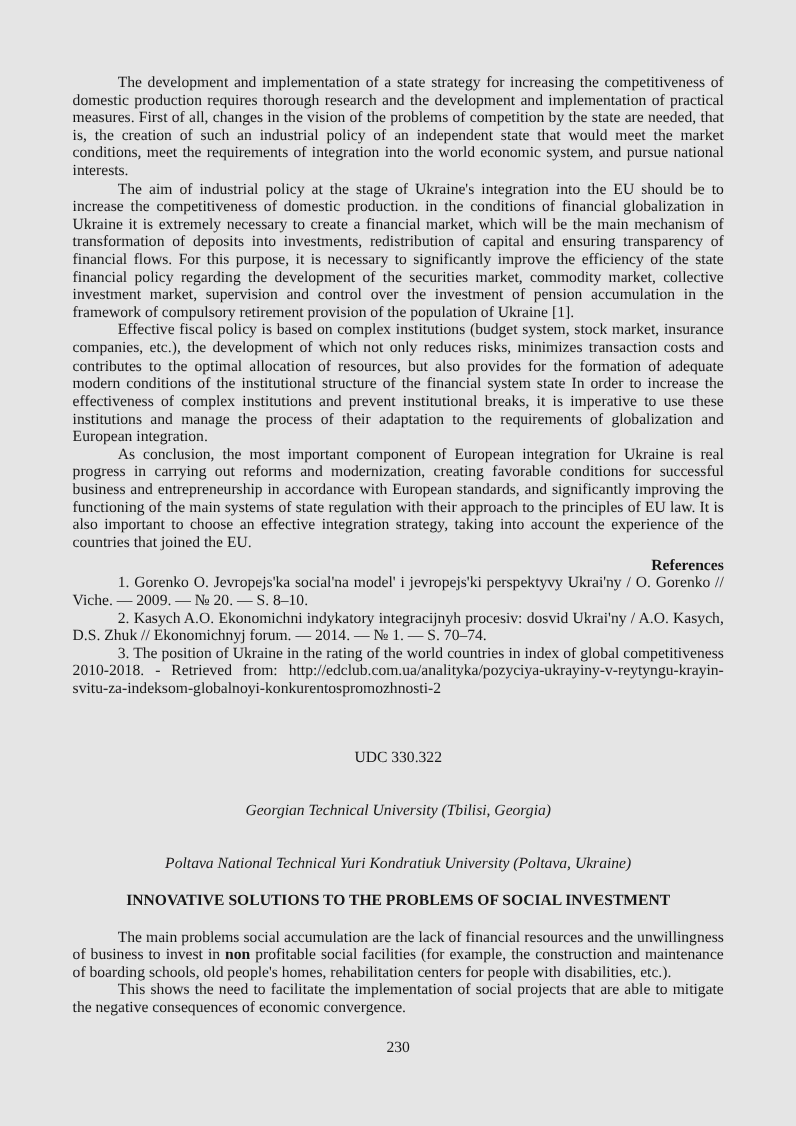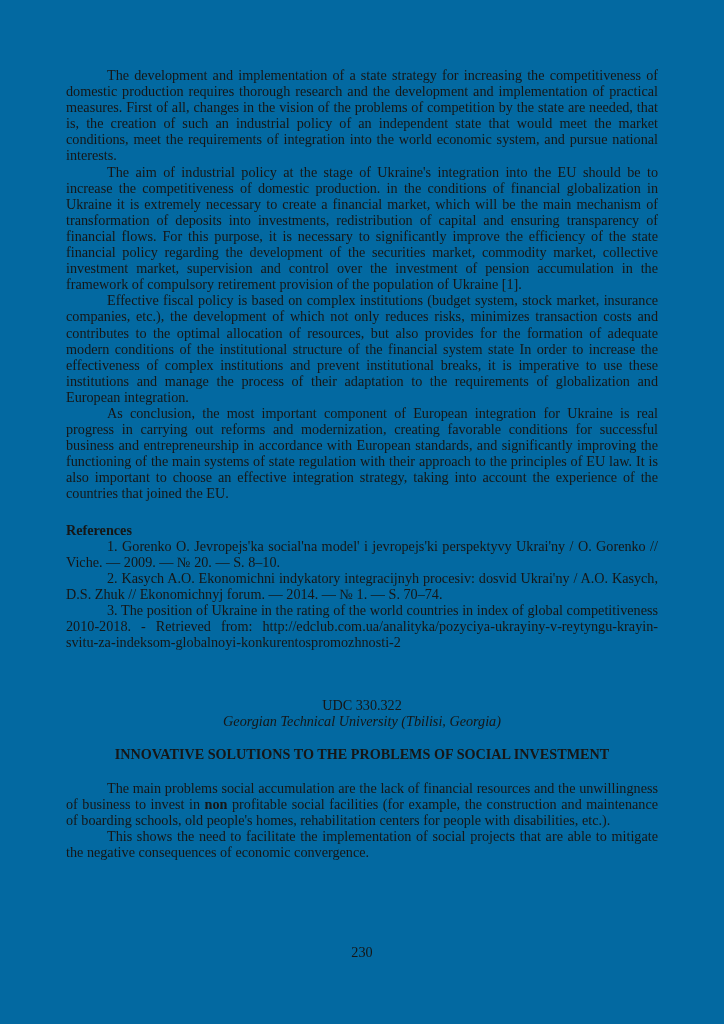--- a/index.html
+++ b/index.html
@@ -4,55 +4,56 @@
 <style>
   html, body {
     margin: 0;
     padding: 0;
     background: #ffffff;
   }
   .page {
     position: relative;
     width: 724px;
     height: 1024px;
-    background: #0369a1;
+    background: #e5e5e5;
     font-family: "Liberation Serif", serif;
     color: #161616;
     overflow: hidden;
   }
   .content {
     position: absolute;
     left: 66px;
     top: 67px;
     width: 592px;
   }
   .content p {
     margin: 0;
     font-size: 14.2px;
     line-height: 16.1px;
     text-align: justify;
     text-indent: 41px;
   }
   p.ref-heading {
-    text-align: left;
+    text-align: right;
     font-weight: bold;
     text-indent: 0;
-    margin-top: 20px;
+    margin-top: 4px;
   }
   p.udc {
     text-align: center;
     text-indent: 0;
     margin-top: 47px;
   }
   p.center-line {
     text-align: center;
     text-indent: 0;
   }
   p.italic {
     font-style: italic;
+    margin-top: 32px;
   }
   p.article-title {
     text-align: center;
     font-weight: bold;
     text-indent: 0;
     margin-top: 17px;
     margin-bottom: 17px;
   }
   .bold-word {
     font-weight: bold;
@@ -82,20 +83,21 @@
 
     <p class="ref-heading">References</p>
 
     <p>1. Gorenko O. Jevropejs'ka social'na model' i jevropejs'ki perspektyvy Ukrai'ny / O. Gorenko // Viche. — 2009. — № 20. — S. 8–10.</p>
     <p>2. Kasych A.O. Ekonomichni indykatory integracijnyh procesiv: dosvid Ukrai'ny / A.O. Kasych, D.S. Zhuk // Ekonomichnyj forum. — 2014. — № 1. — S. 70–74.</p>
     <p>3. The position of Ukraine in the rating of the world countries in index of global competitiveness 2010-2018. - Retrieved from: http://edclub.com.ua/analityka/pozyciya-ukrayiny-v-reytyngu-krayin-svitu-za-indeksom-globalnoyi-konkurentospromozhnosti-2</p>
 
     <p class="udc">UDC 330.322</p>
 
     <p class="center-line italic">Georgian Technical University (Tbilisi, Georgia)</p>
+    <p class="center-line italic">Poltava National Technical Yuri Kondratiuk University (Poltava, Ukraine)</p>
 
     <p class="article-title">INNOVATIVE SOLUTIONS TO THE PROBLEMS OF SOCIAL INVESTMENT</p>
 
     <p>
       <span>The main problems social accumulation are the lack of financial resources and the unwillingness of business to invest in </span><span class="bold-word">non</span><span> profitable social facilities (for example, the construction and maintenance of boarding schools, old people's homes, rehabilitation centers for people with disabilities, etc.).</span>
     </p>
     <p>This shows the need to facilitate the implementation of social projects that are able to mitigate the negative consequences of economic convergence.</p>
 
   </div>
 

